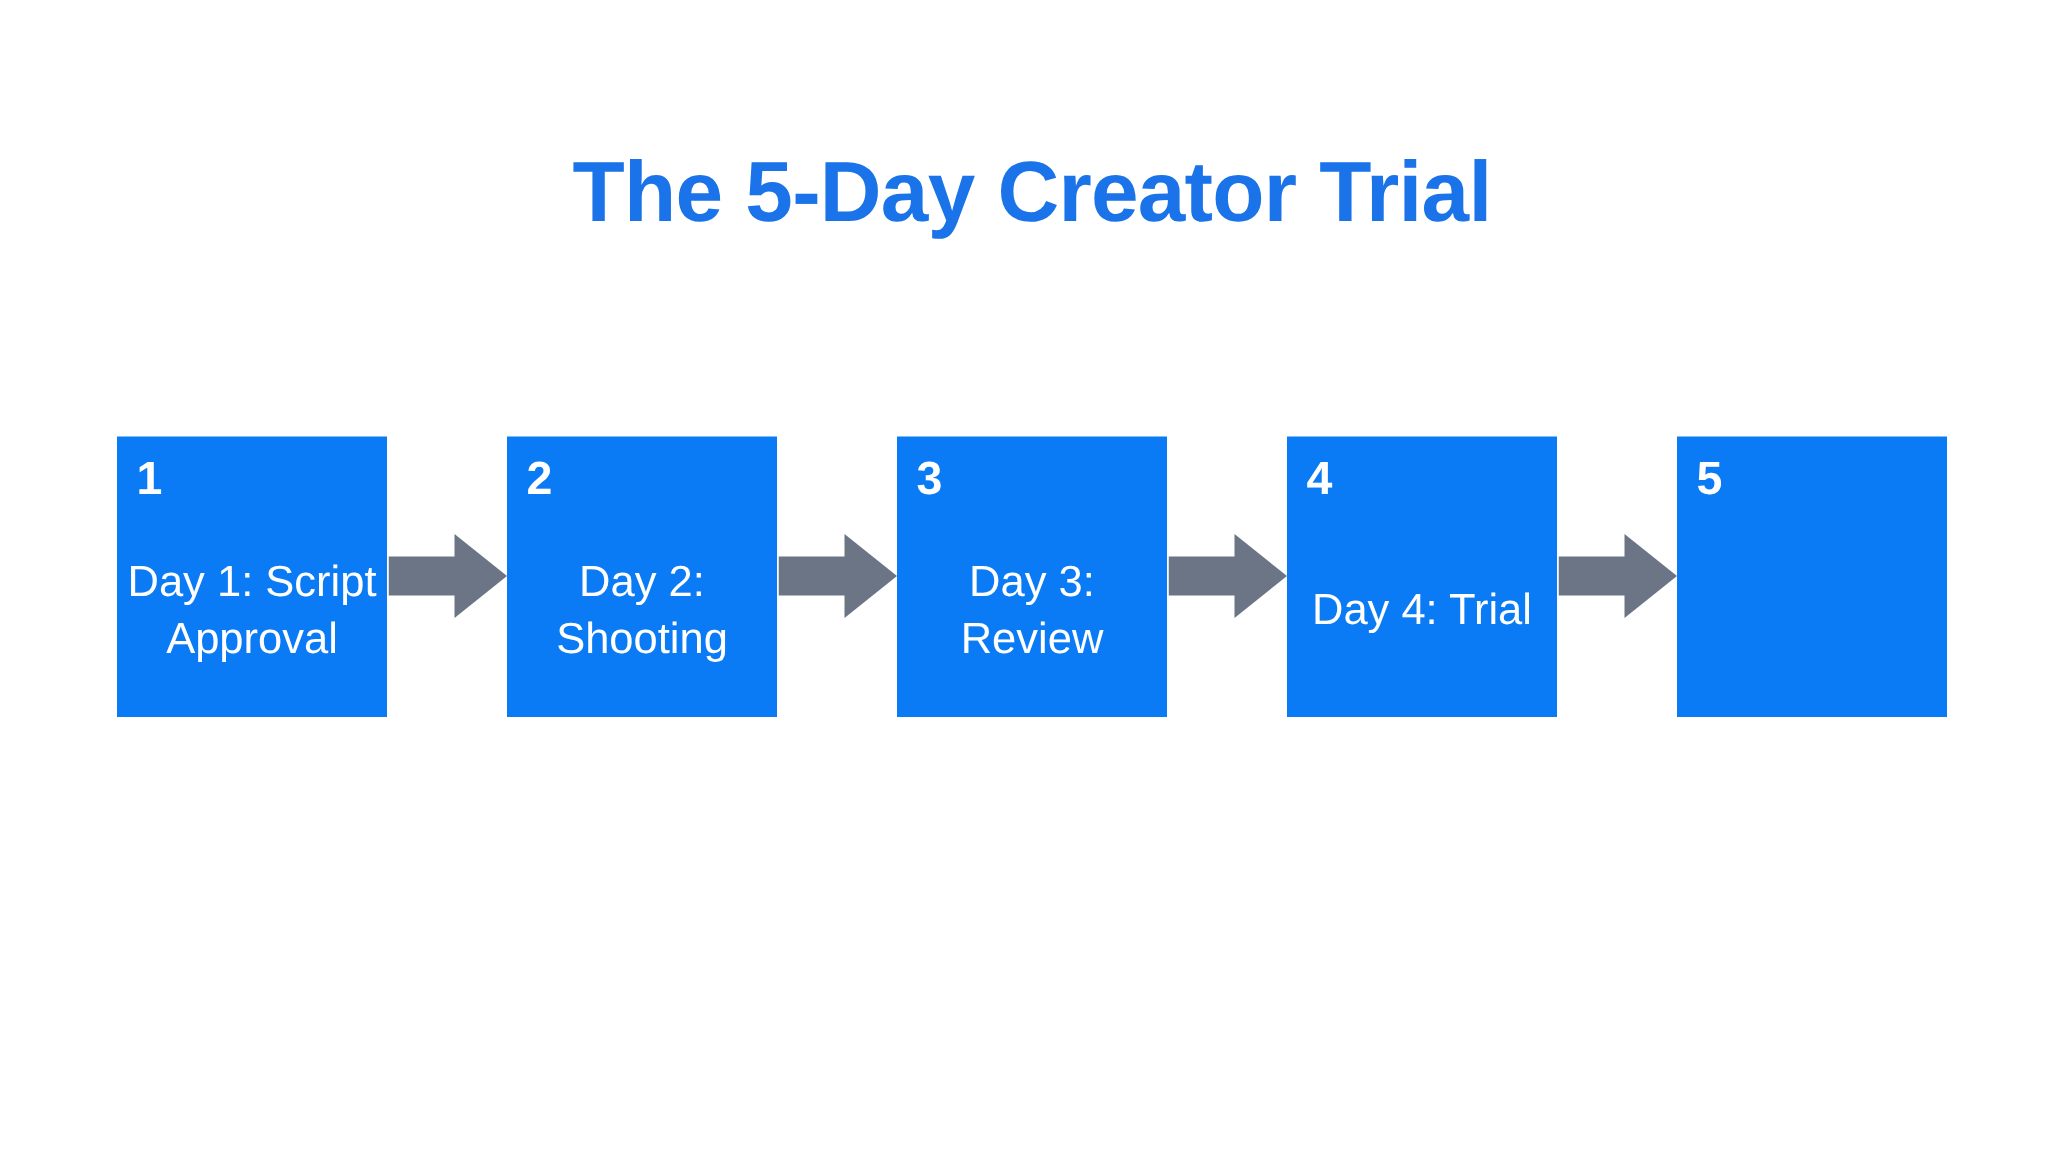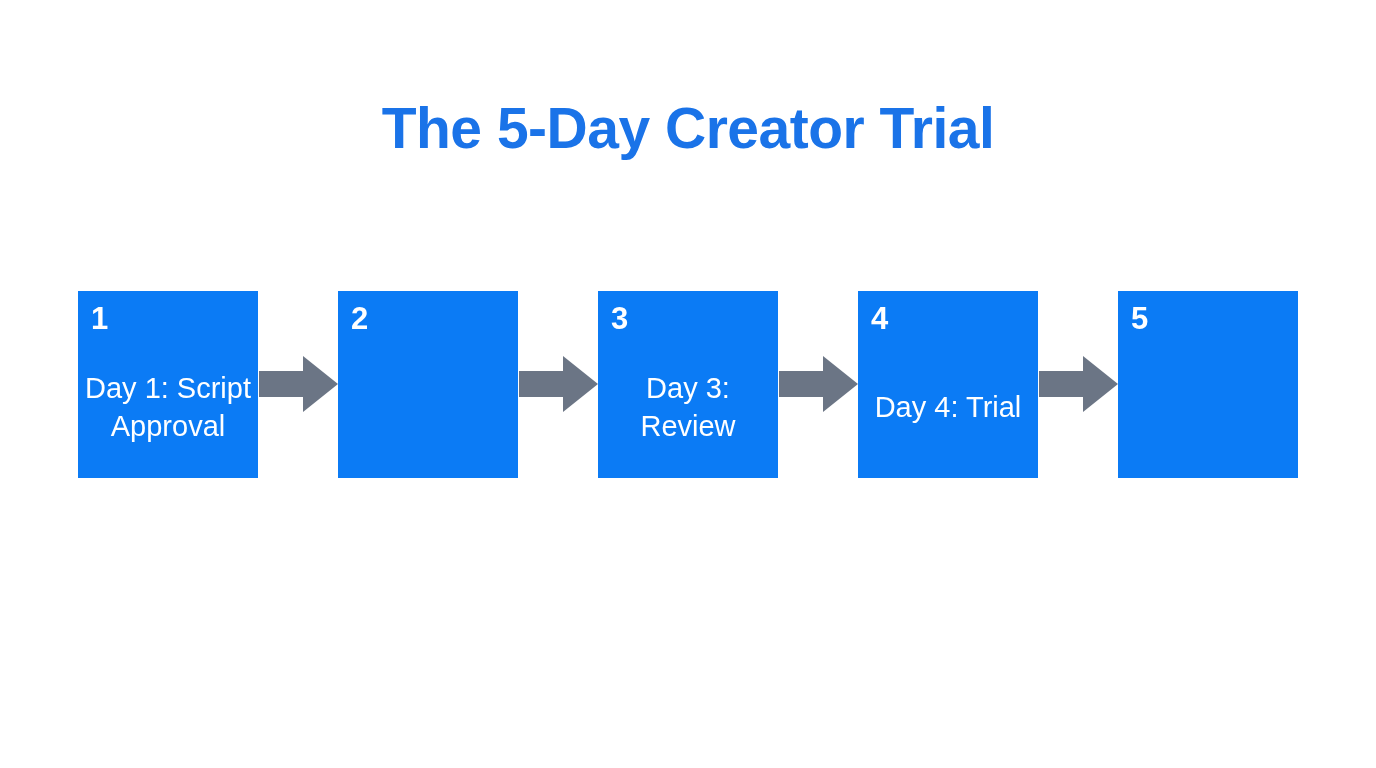--- a/index.html
+++ b/index.html
@@ -99,20 +99,21 @@
     </div>
 
     <div class="arrow" style="left:181px;">
       <svg width="79" height="56" viewBox="0 0 79 56" xmlns="http://www.w3.org/2000/svg">
         <polygon points="0,15 44,15 44,0 79,28 44,56 44,41 0,41" fill="#6b7585"></polygon>
       </svg>
     </div>
 
     <div class="step-box" style="left:260px;">
       <div class="step-num">2</div>
+      <div class="step-label">Day 2: Shooting</div>
     </div>
 
     <div class="arrow" style="left:441px;">
       <svg width="79" height="56" viewBox="0 0 79 56" xmlns="http://www.w3.org/2000/svg">
         <polygon points="0,15 44,15 44,0 79,28 44,56 44,41 0,41" fill="#6b7585"></polygon>
       </svg>
     </div>
 
     <div class="step-box" style="left:520px;">
       <div class="step-num">3</div>

